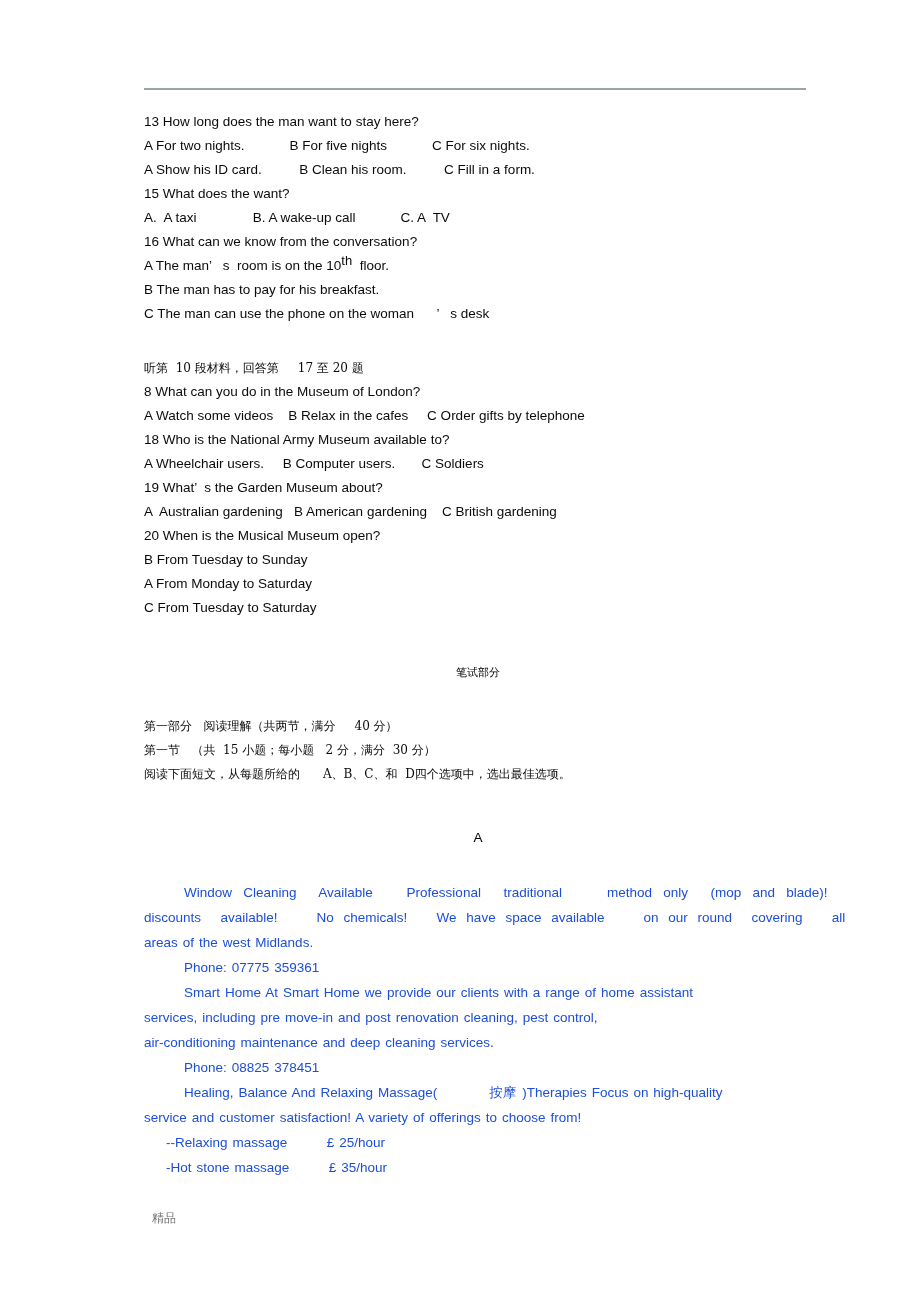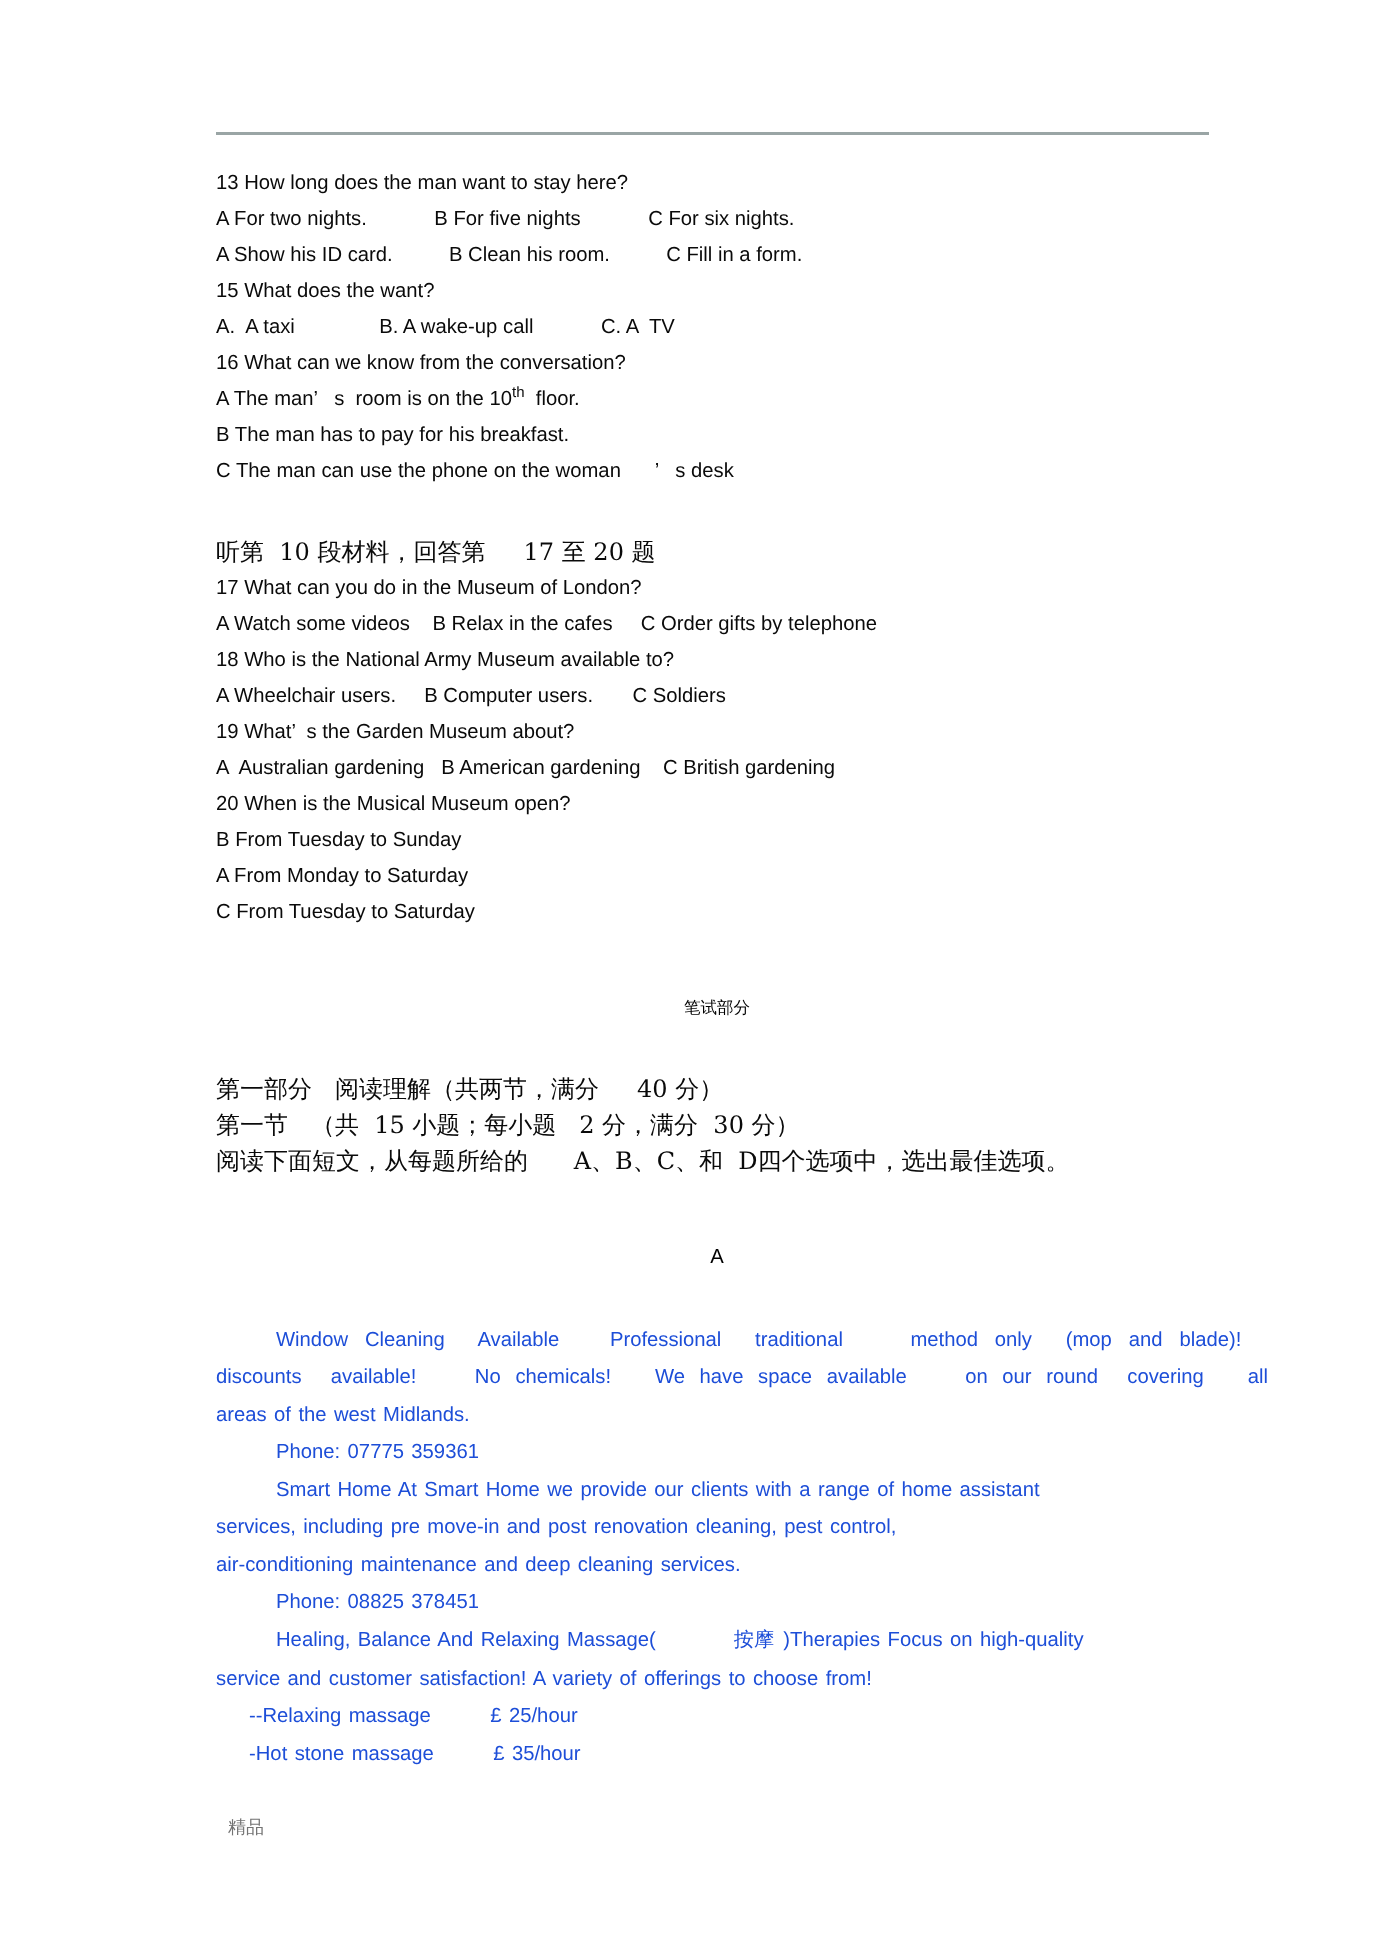--- a/index.html
+++ b/index.html
@@ -44,27 +44,27 @@
 
   .line {
     font-size: 13.5px;
     line-height: 24px;
     white-space: pre;
     color: #0a0a0a;
   }
 
   .line.cn {
     font-family: "DejaVu Serif", "Liberation Serif", serif;
-    font-size: 16px;
+    font-size: 12px;
   }
   .gap-md { height: 30px; }
   .gap-lg { height: 40px; }
 
   .sup {
-    font-size: 10px;
+    font-size: 13px;
     vertical-align: super;
     line-height: 0;
   }
 
   
   .center {
     text-align: center;
     width: 668px;
     white-space: pre;
   }
@@ -122,21 +122,21 @@
 
     <div class="line">16 What can we know from the conversation?</div>
     <div class="line"><span>A The man’   s  room is on the 10</span><span class="sup">th</span><span>  floor.</span></div>
     <div class="line">B The man has to pay for his breakfast.</div>
     <div class="line">C The man can use the phone on the woman      ’   s desk</div>
 
     <div class="gap-md"></div>
 
     <div class="line cn">听第  10 段材料，回答第     17 至 20 题</div>
 
-    <div class="line">17 What can you do in the Museum of London?</div>
+    <div class="line">8 What can you do in the Museum of London?</div>
     <div class="line">A Watch some videos    B Relax in the cafes     C Order gifts by telephone</div>
 
     <div class="line">18 Who is the National Army Museum available to?</div>
     <div class="line">A Wheelchair users.     B Computer users.       C Soldiers</div>
 
     <div class="line">19 What’  s the Garden Museum about?</div>
     <div class="line">A  Australian gardening   B American gardening    C British gardening</div>
 
     <div class="line">20 When is the Musical Museum open?</div>
     <div class="line">B From Tuesday to Sunday</div>

